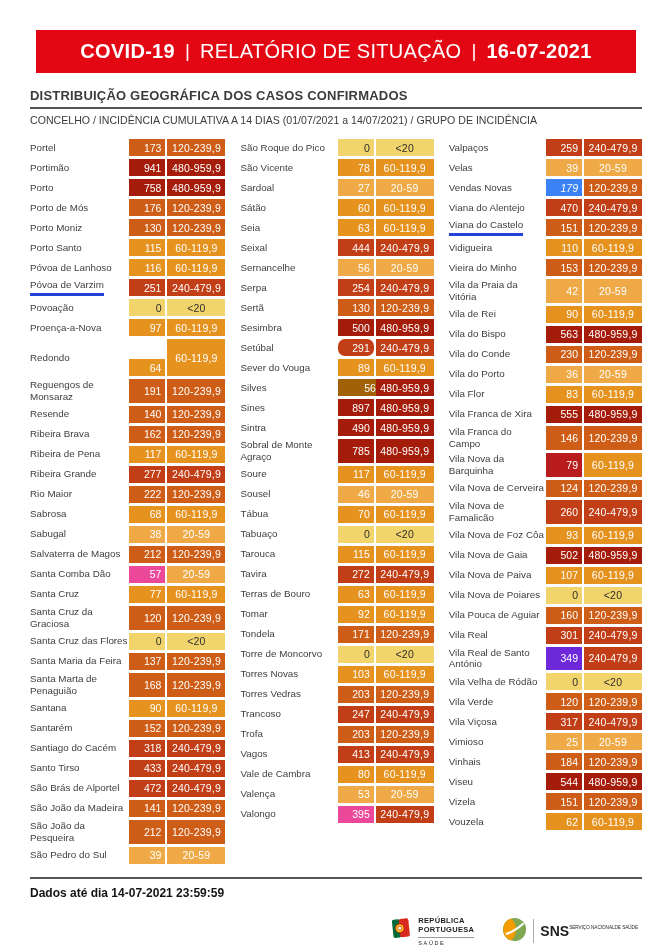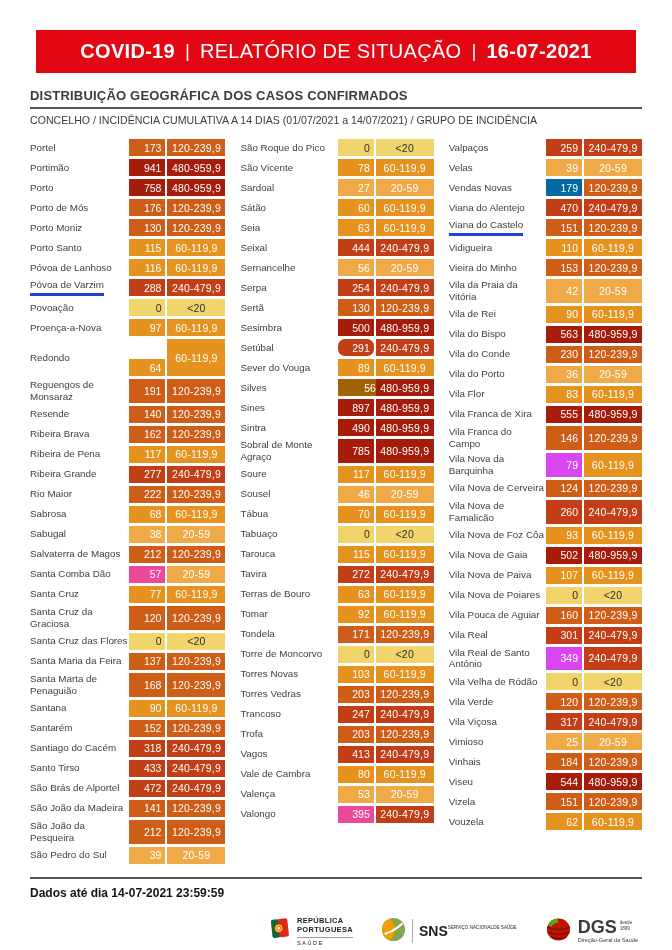--- a/index.html
+++ b/index.html
@@ -113,21 +113,21 @@
           <div class="mname">
             <span>Póvoa de Lanhoso</span>
           </div>
           <div class="cell vcell" style="background: rgb(229, 146, 31); color: rgb(255, 255, 255);">116</div>
           <div class="cell rcell" style="background: rgb(229, 146, 31); color: rgb(255, 255, 255);">60-119,9</div>
         </div>
         <div class="row">
           <div class="mname">
             <span class="ul" style="border-bottom-color: rgb(36, 66, 217);">Póvoa de Varzim</span>
           </div>
-          <div class="cell vcell" style="background: rgb(193, 62, 23); color: rgb(255, 255, 255);">288</div>
+          <div class="cell vcell" style="background: rgb(193, 62, 23); color: rgb(255, 255, 255);">251</div>
           <div class="cell rcell" style="background: rgb(193, 62, 23); color: rgb(255, 255, 255);">240-479,9</div>
         </div>
         <div class="row">
           <div class="mname">
             <span>Povoação</span>
           </div>
           <div class="cell vcell" style="background: rgb(242, 212, 108); color: rgb(46, 46, 45);">0</div>
           <div class="cell rcell" style="background: rgb(242, 212, 108); color: rgb(46, 46, 45);">&lt;20</div>
         </div>
         <div class="row">
@@ -563,21 +563,21 @@
           <div class="mname">
             <span>Velas</span>
           </div>
           <div class="cell vcell" style="background: rgb(239, 170, 71); color: rgb(255, 255, 255);">39</div>
           <div class="cell rcell" style="background: rgb(239, 170, 71); color: rgb(255, 255, 255);">20-59</div>
         </div>
         <div class="row">
           <div class="mname">
             <span>Vendas Novas</span>
           </div>
-          <div class="cell vcell" style="background: #0369a1; color: rgb(255, 255, 255);">179</div>
+          <div class="cell vcell" style="background: #3b82f6; color: rgb(255, 255, 255); font-style: italic;">179</div>
           <div class="cell rcell" style="background: rgb(206, 94, 23); color: rgb(255, 255, 255);">120-239,9</div>
         </div>
         <div class="row">
           <div class="mname">
             <span>Viana do Alentejo</span>
           </div>
           <div class="cell vcell" style="background: rgb(193, 62, 23); color: rgb(255, 255, 255);">470</div>
           <div class="cell rcell" style="background: rgb(193, 62, 23); color: rgb(255, 255, 255);">240-479,9</div>
         </div>
         <div class="row">
@@ -657,21 +657,21 @@
 Campo</span>
           </div>
           <div class="cell vcell" style="background: rgb(206, 94, 23); color: rgb(255, 255, 255);">146</div>
           <div class="cell rcell" style="background: rgb(206, 94, 23); color: rgb(255, 255, 255);">120-239,9</div>
         </div>
         <div class="row">
           <div class="mname">
             <span>Vila Nova da
 Barquinha</span>
           </div>
-          <div class="cell vcell" style="background: #d946ef; color: rgb(255, 255, 255);">79</div>
+          <div class="cell vcell" style="background: #b91c1c; color: rgb(255, 255, 255);">79</div>
           <div class="cell rcell" style="background: rgb(229, 146, 31); color: rgb(255, 255, 255);">60-119,9</div>
         </div>
         <div class="row">
           <div class="mname">
             <span>Vila Nova de Cerveira</span>
           </div>
           <div class="cell vcell" style="background: rgb(206, 94, 23); color: rgb(255, 255, 255);">124</div>
           <div class="cell rcell" style="background: rgb(206, 94, 23); color: rgb(255, 255, 255);">120-239,9</div>
         </div>
         <div class="row">
@@ -722,21 +722,21 @@
             <span>Vila Real</span>
           </div>
           <div class="cell vcell" style="background: rgb(193, 62, 23); color: rgb(255, 255, 255);">301</div>
           <div class="cell rcell" style="background: rgb(193, 62, 23); color: rgb(255, 255, 255);">240-479,9</div>
         </div>
         <div class="row">
           <div class="mname">
             <span>Vila Real de Santo
 António</span>
           </div>
-          <div class="cell vcell" style="background: #d946ef; color: rgb(255, 255, 255);">349</div>
+          <div class="cell vcell" style="background: #6d28d9; color: rgb(255, 255, 255);">349</div>
           <div class="cell rcell" style="background: rgb(193, 62, 23); color: rgb(255, 255, 255);">240-479,9</div>
         </div>
         <div class="row">
           <div class="mname">
             <span>Vila Velha de Ródão</span>
           </div>
           <div class="cell vcell" style="background: rgb(242, 212, 108); color: rgb(46, 46, 45);">0</div>
           <div class="cell rcell" style="background: rgb(242, 212, 108); color: rgb(46, 46, 45);">&lt;20</div>
         </div>
         <div class="row">
@@ -823,36 +823,15 @@
         </svg>
       </span>
       <span class="sns-divider"></span>
       <div class="sns-text">
         <span class="sns-abbr">SNS</span>
         <span class="sns-sub">SERVIÇO NACIONAL</span>
         <span class="sns-sub">DE SAÚDE</span>
       </div>
     </div>
 
-    <div class="logo">
-      <span>
-        <svg width="27" height="25" viewBox="0 0 28 26">
-          <ellipse cx="14" cy="13" rx="12" ry="11.5" fill="#C11300"></ellipse>
-          <path d="M3.2 8.5 A12 11.5 0 0 1 13 1.6 L13.8 6 A8.5 8 0 0 0 6.5 10.5 Z" fill="#58A618"></path>
-          <path d="M2.2 10.5 q 11.8 5 23.6 0" stroke="#7E0E00" stroke-width="1.6" fill="none"></path>
-          <path d="M2.8 15.8 q 11.2 4.6 22.4 0" stroke="#7E0E00" stroke-width="1.6" fill="none"></path>
-          <path d="M5.6 20.6 q 8.4 3.6 16.8 0" stroke="#7E0E00" stroke-width="1.5" fill="none"></path>
-        </svg>
-      </span>
-      <div class="dgs-block">
-        <div class="dgs-top">
-          <span class="dgs-abbr">DGS</span>
-          <span class="dgs-since">
-            <span>desde</span>
-            <span>1899</span>
-          </span>
-        </div>
-        <span class="dgs-sub">Direção-Geral da Saúde</span>
-      </div>
-    </div>
 
   </div>
 </div>
 
 </body></html>

